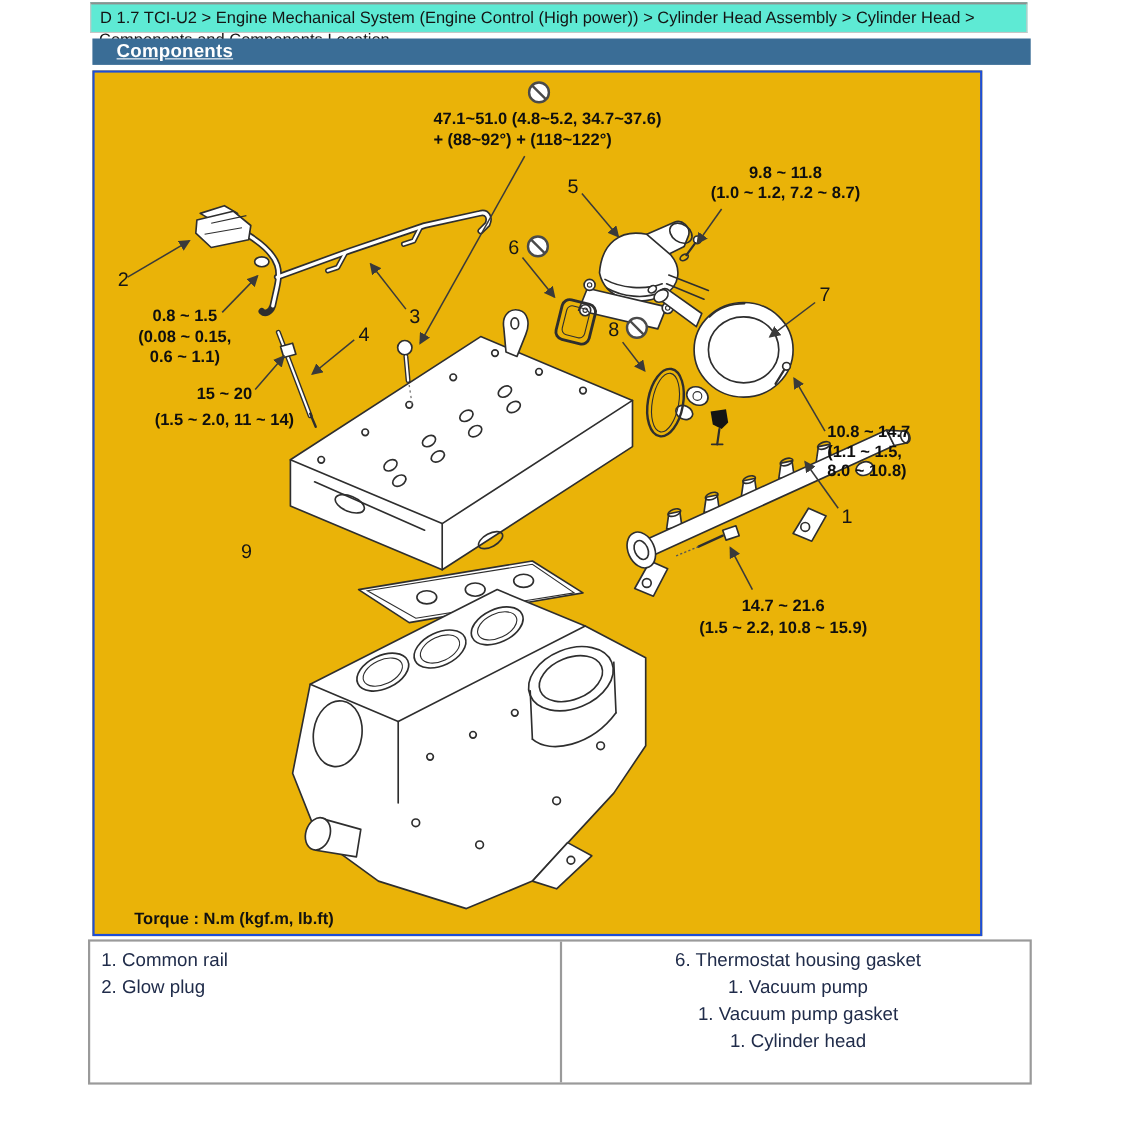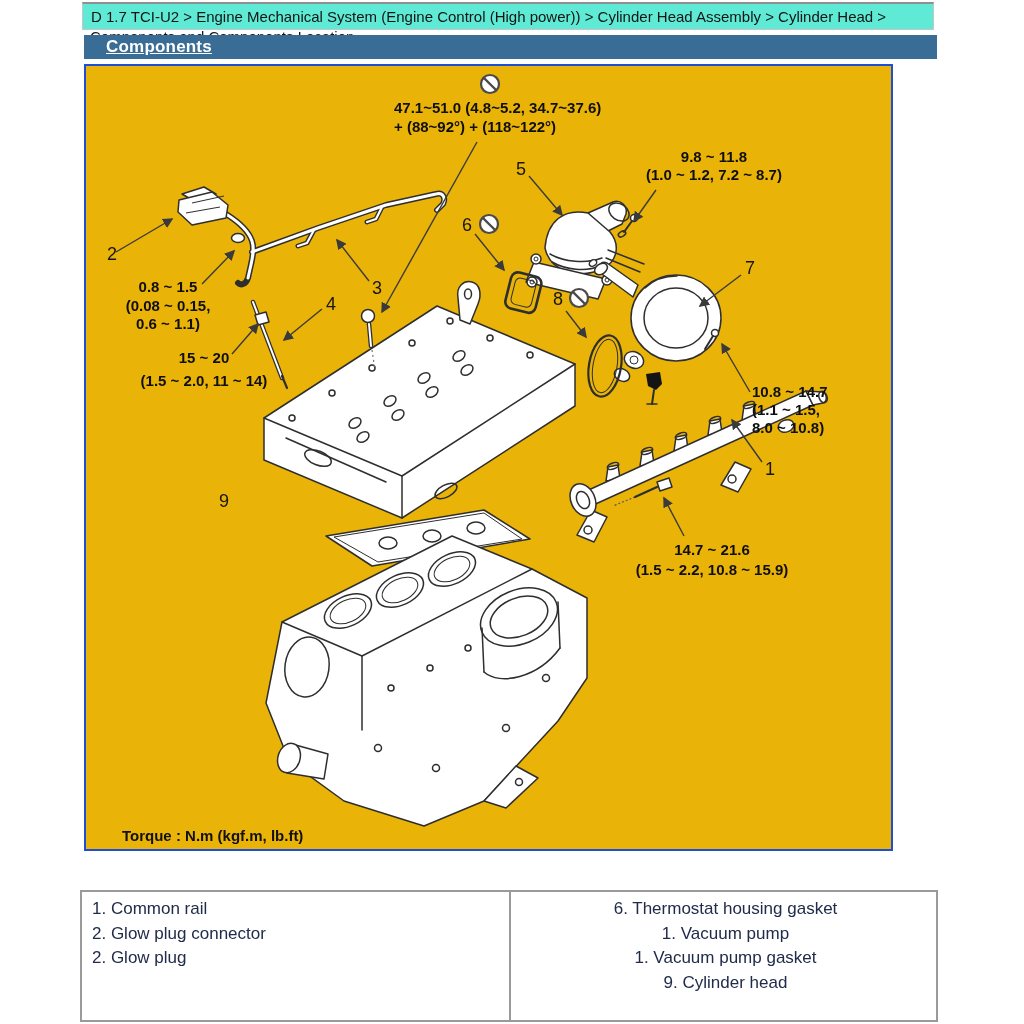--- a/index.html
+++ b/index.html
@@ -24,21 +24,21 @@
   }
   .diagram-box{
     position:absolute;left:84px;top:64px;width:809px;height:787px;
     border:2px solid #1d4ed8;background:#eab308;box-sizing:border-box;z-index:2;
   }
   .diagram-box svg{position:absolute;left:0;top:0;}
   .torque-note{
     position:absolute;left:12px;bottom:5px;font-weight:bold;font-size:15px;color:#111;margin-left:24px;
   }
   .legend-table{
-    position:absolute;left:80px;top:890px;width:858px;height:132px;
+    position:absolute;left:80px;top:854px;width:858px;height:132px;
     border:2px solid #9a9a9a;box-sizing:border-box;display:flex;background:#fff;
   }
   .legend-col{width:50%;box-sizing:border-box;padding:5px 6px 0 10px;}
   .legend-col.right{border-left:2px solid #9a9a9a;text-align:center;}
   .legend-item{font-size:17px;line-height:24.5px;color:#202c4a;white-space:nowrap;}
 
   
   svg text{font-family:"Liberation Sans",sans-serif;}
   .ann{font-weight:bold;font-size:15px;fill:#0f0f0f;}
   .num{font-size:18px;fill:#161616;}
@@ -298,22 +298,21 @@
       <text class="num" x="138" y="441" text-anchor="middle">9</text>
     </g>
   </svg>
 
   <div class="torque-note">Torque : N.m (kgf.m, lb.ft)</div>
 </div>
 
 <div class="legend-table">
   <div class="legend-col">
     <div class="legend-item">1. Common rail</div>
-    <div class="legend-item">2. Glow plug connector</div>
     <div class="legend-item">2. Glow plug</div>
   </div>
   <div class="legend-col right">
     <div class="legend-item">6. Thermostat housing gasket</div>
     <div class="legend-item">1. Vacuum pump</div>
     <div class="legend-item">1. Vacuum pump gasket</div>
-    <div class="legend-item">9. Cylinder head</div>
+    <div class="legend-item">1. Cylinder head</div>
   </div>
 </div>
 
 </body></html>

